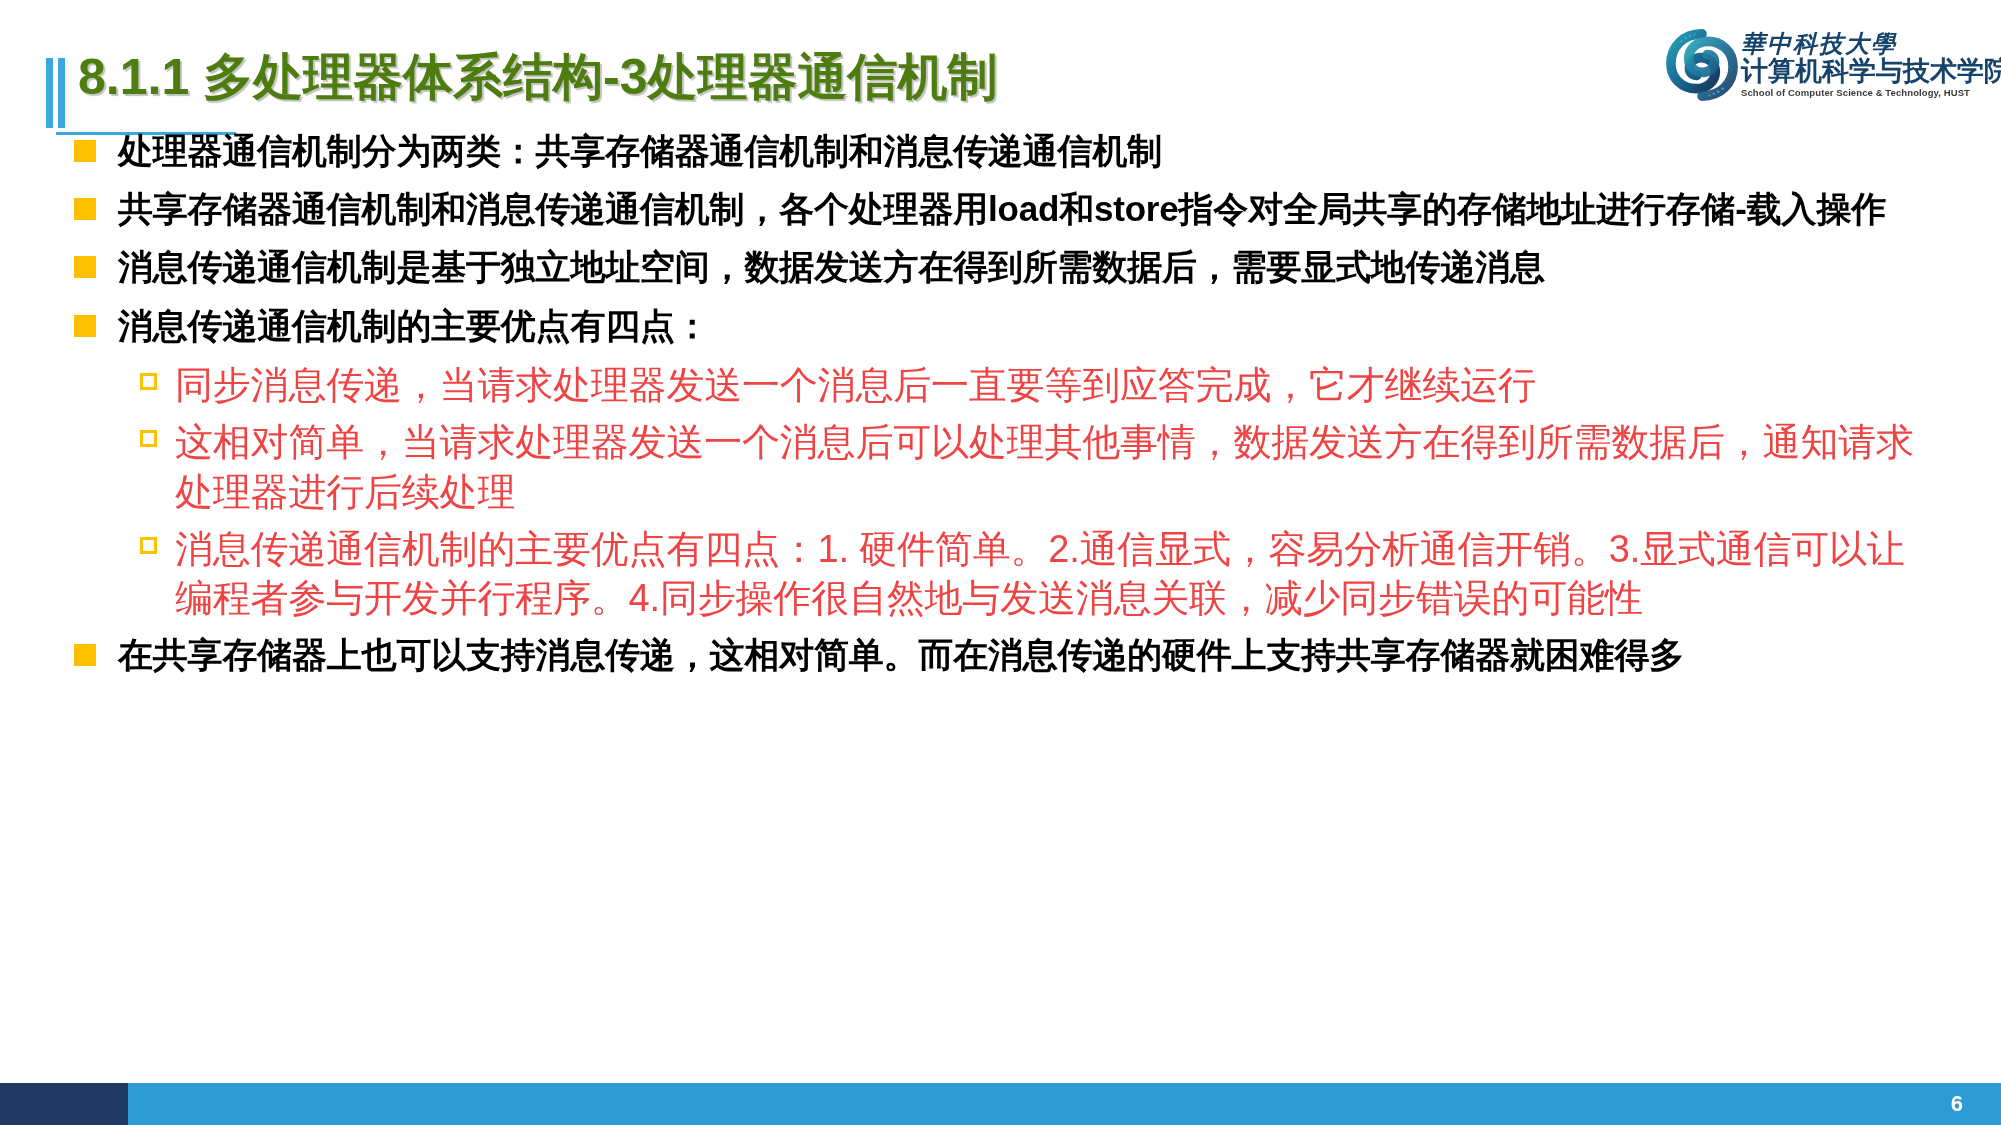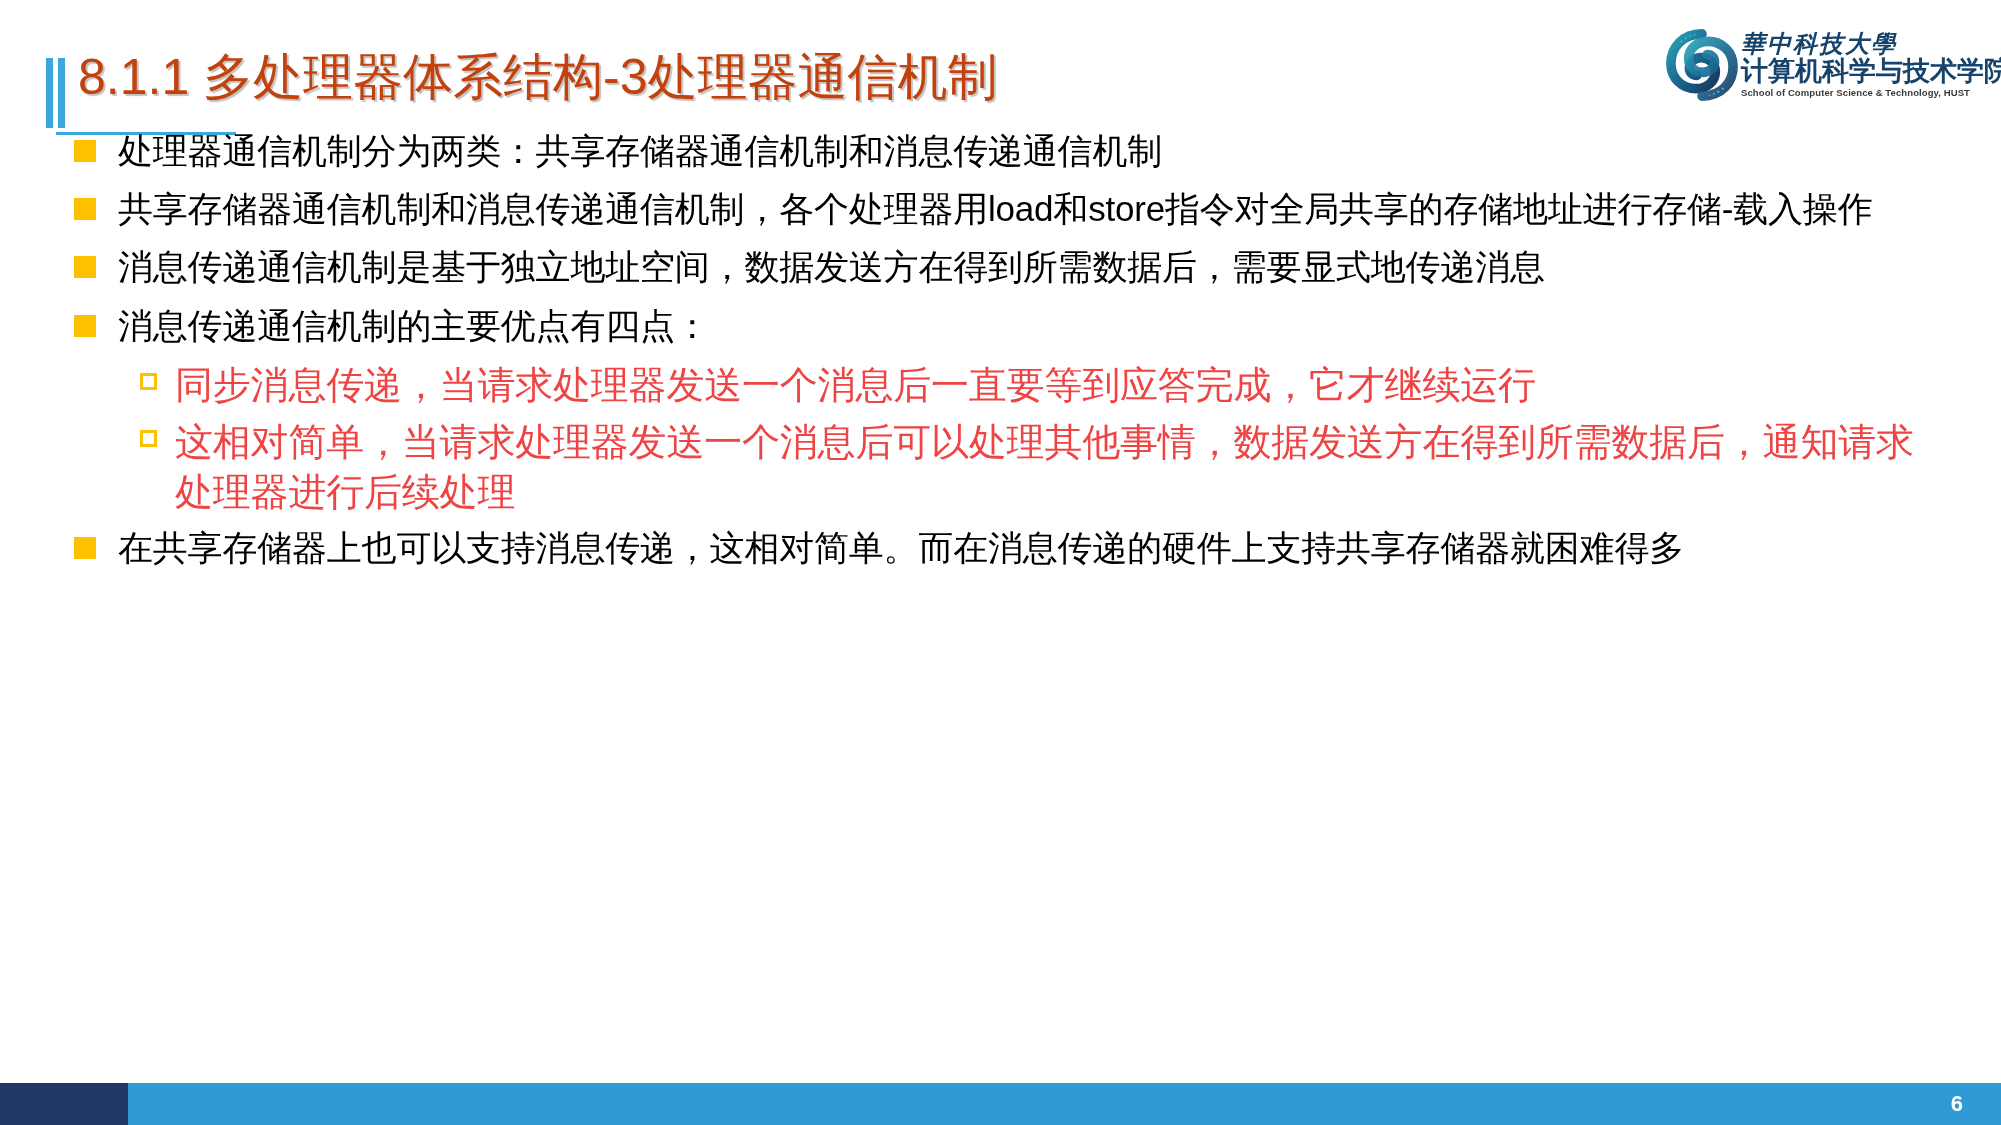--- a/index.html
+++ b/index.html
@@ -38,22 +38,22 @@
     background: #3aa8dc;
   }
   #title-bars .bar.b1 { left: 0px; }
   #title-bars .bar.b2 { left: 12px; }
 
   #slide-title {
     position: absolute;
     left: 78px;
     top: 24px;
     font-size: 50px;
-    font-weight: normal;
-    color: #c2410c;
+    font-weight: bold;
+    color: #4d7c0f;
     letter-spacing: 0px;
     white-space: nowrap;
     line-height: 1.0;
     text-shadow: 2px 2px 1px rgba(120,120,120,0.45);
   }
   #title-underline {
     position: absolute;
     left: 56px;
     top: 104px;
     width: 180px;
@@ -128,21 +128,21 @@
     width: 22px;
     height: 22px;
     background: #ffc000;
     margin-top: 12px;
     margin-right: 22px;
   }
   .l1 .text {
     font-size: 35px;
     line-height: 1.32;
     color: #000000;
-    font-weight: normal;
+    font-weight: bold;
     letter-spacing: -0.2px;
   }
 
   .sub-list {
     margin-left: 66px;
     margin-top: 2px;
     margin-bottom: 6px;
   }
   .l2 {
     display: flex;
@@ -267,20 +267,24 @@
 
   <div class="sub-list">
     <div class="l2">
       <span class="marker"></span>
       <span class="text">同步消息传递，当请求处理器发送一个消息后一直要等到应答完成，它才继续运行</span>
     </div>
     <div class="l2">
       <span class="marker"></span>
       <span class="text">这相对简单，当请求处理器发送一个消息后可以处理其他事情，数据发送方在得到所需数据后，通知请求处理器进行后续处理</span>
     </div>
+    <div class="l2">
+      <span class="marker"></span>
+      <span class="text">消息传递通信机制的主要优点有四点：1. 硬件简单。2.通信显式，容易分析通信开销。3.显式通信可以让编程者参与开发并行程序。4.同步操作很自然地与发送消息关联，减少同步错误的可能性</span>
+    </div>
   </div>
 
   <div class="l1">
     <span class="marker"></span>
     <span class="text">在共享存储器上也可以支持消息传递，这相对简单。而在消息传递的硬件上支持共享存储器就困难得多</span>
   </div>
 
 </div>
 
 <div id="footer">

